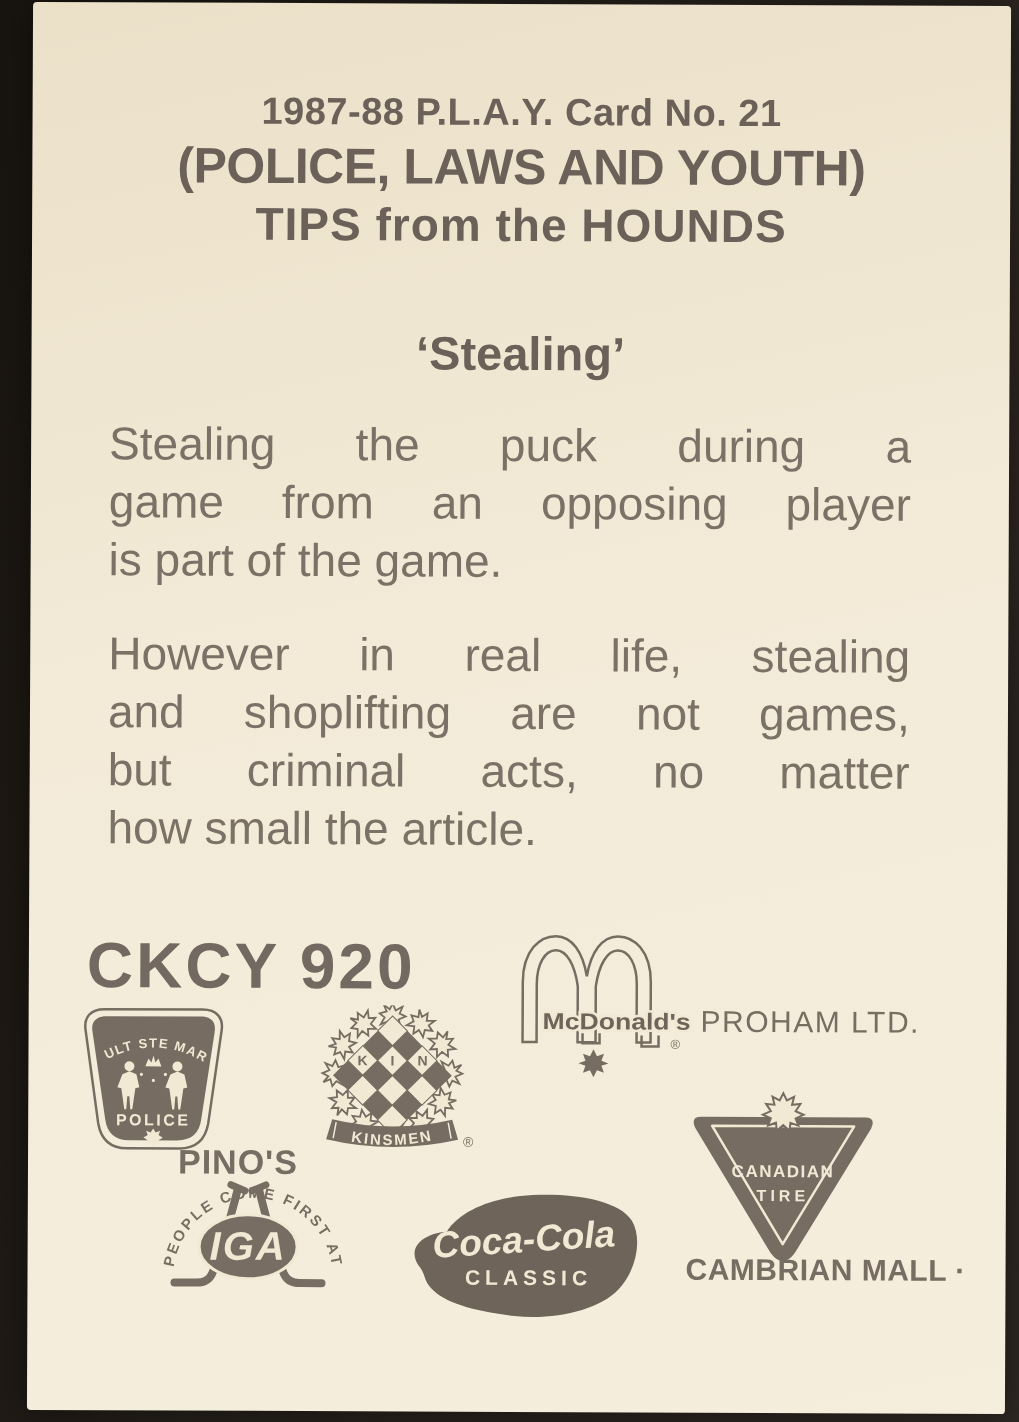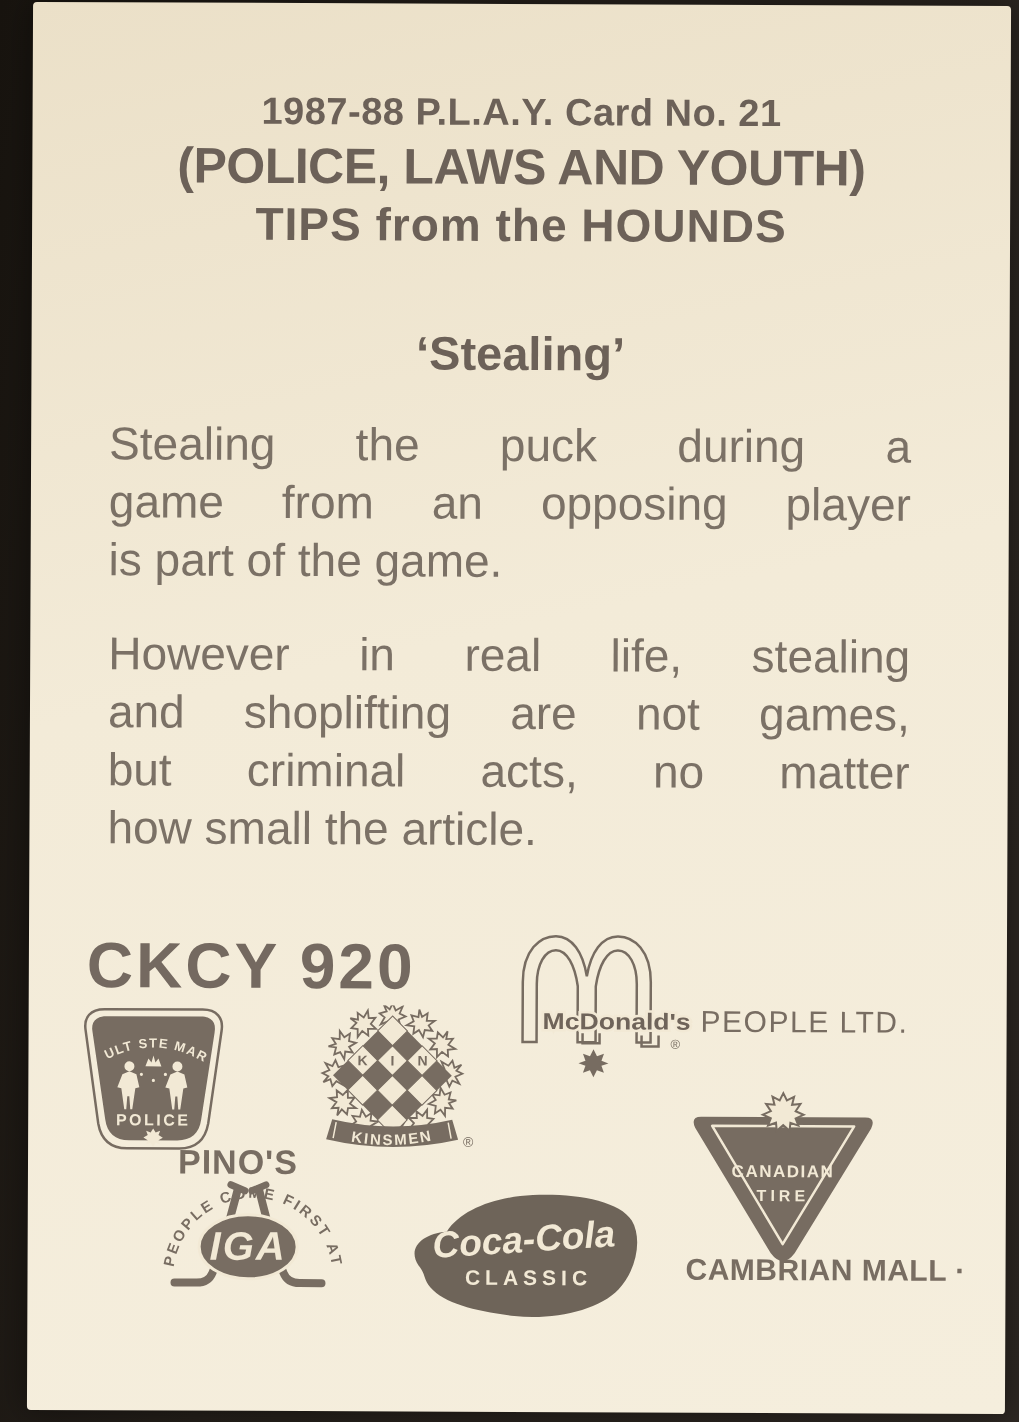--- a/index.html
+++ b/index.html
@@ -63,21 +63,21 @@
   <div class="abs ckcy">CKCY 920</div>
 
   <svg class="abs" style="left:480px;top:926px" width="190" height="155" viewBox="0 0 190 155">
     <path d="M14,112 V52 C14,20 31,6 47,6 C63,6 74,22 78,46 C82,22 93,6 109,6 C125,6 142,20 142,52 V112 H128 V54 C128,34 120,20 109,20 C98,20 90,35 87,56 V112 H69 V56 C66,35 58,20 47,20 C36,20 28,34 28,54 V112 Z" fill="none" stroke="#776c61" stroke-width="2.5"></path>
     <path d="M74,103 v10 h17 v-10" fill="none" stroke="#776c61" stroke-width="2.5"></path>
     <path d="M133,105 v11 h17 v-11" fill="none" stroke="#776c61" stroke-width="2.5"></path>
     <text x="108" y="99" font-size="23" font-weight="bold" text-anchor="middle" textLength="148" lengthAdjust="spacingAndGlyphs" fill="#6f645a" stroke="#f2e9d5" stroke-width="5" paint-order="stroke">McDonald's</text>
     <text x="162" y="118" font-size="13" fill="#776c61">®</text>
     <path d="M85,119 l3.5,7 7,-2.5 -2.5,7 7,2.5 -7,2.5 2.5,7 -7,-2.5 -3.5,7 -3.5,-7 -7,2.5 2.5,-7 -7,-2.5 7,-2.5 -2.5,-7 7,2.5 z" fill="#776c61"></path>
   </svg>
-  <div class="abs proham">PEOPLE LTD.</div>
+  <div class="abs proham">PROHAM LTD.</div>
 
   <svg class="abs" style="left:45px;top:1002px" width="160" height="152" viewBox="0 0 160 152">
     <defs>
         <path id="ssm-arc" d="M32,56 Q80,30 128,56"></path>
       </defs>
     <path d="M31,5 H129 C143,5 150,13 148,26 L135,119 C132,136 122,144 106,144 H54 C38,144 28,136 25,119 L12,26 C10,13 17,5 31,5 Z" fill="none" stroke="#776c61" stroke-width="2.5"></path>
     <path d="M33,12 H127 C138,12 143,18 141,28 L128,115 C126,129 118,136 104,136 H56 C42,136 34,129 32,115 L19,28 C17,18 22,12 33,12 Z" fill="#776c61"></path>
     <text font-size="13" font-weight="bold" letter-spacing="1.5" fill="#f2e9d5" text-anchor="middle"><textPath href="#ssm-arc" startOffset="50%">SAULT STE MARIE</textPath></text>
     <circle cx="56" cy="62" r="5" fill="#f2e9d5"></circle>
     <path d="M49,70 l7,-3 7,3 3,13 -4,1 -3,21 -2,0 -1,-13 -2,0 -1,13 -2,0 -3,-21 -4,-1 z" fill="#f2e9d5"></path>

